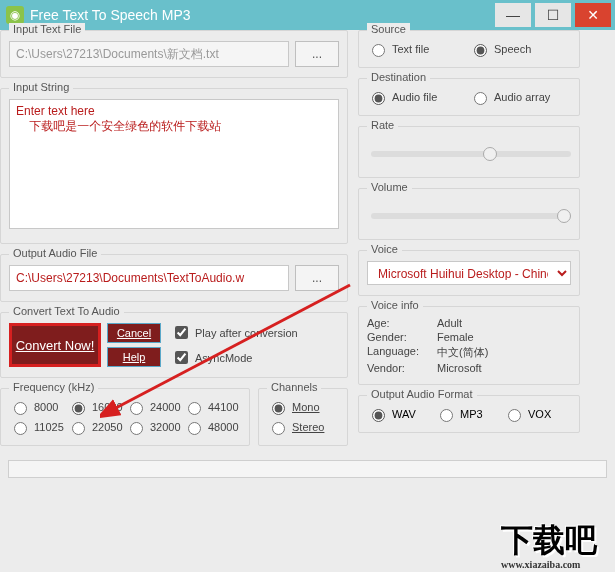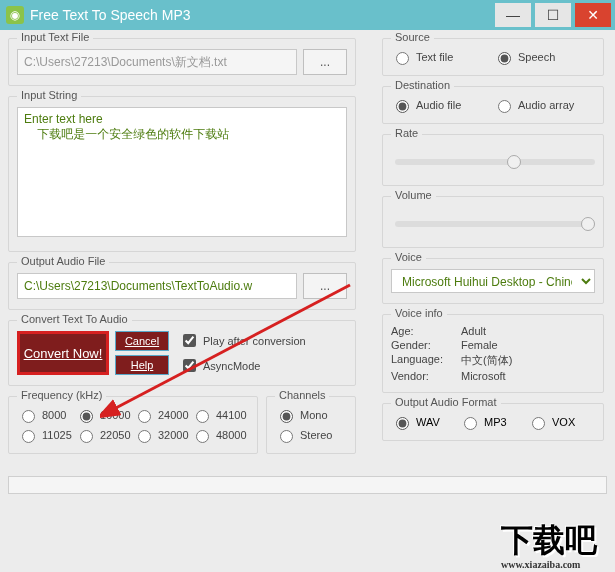--- a/index.html
+++ b/index.html
@@ -4,41 +4,41 @@
 <style>
 * { box-sizing: border-box; font-family: "Segoe UI", Arial, sans-serif; }
 body { margin: 0; background: #ececec; width: 615px; height: 572px; overflow: hidden; position: relative; }
 .titlebar { height: 30px; background: #69c0cb; display: flex; align-items: center; padding-left: 6px; color: #fff; font-size: 14px; }
 .titlebar .icon { width: 18px; height: 18px; background: #8bc34a; border-radius: 3px; margin-right: 6px; display: flex; align-items: center; justify-content: center; font-size: 12px; color: #fff; }
 .titlebar .spacer { flex: 1; }
 .titlebar .winbtn { width: 36px; height: 24px; display: flex; align-items: center; justify-content: center; margin-right: 4px; }
 .titlebar .min { background: #e6e6e6; color: #444; }
 .titlebar .max { background: #e6e6e6; color: #444; }
 .titlebar .close { background: #d9432f; color: #fff; font-size: 14px; }
-.content { display: flex; padding: 8px; gap: 26px; }
+.content { display: flex; gap: 10px; }
 .leftcol { width: 348px; }
 .rightcol { width: 222px; }
 .box { border: 1px solid #d6d6d6; border-radius: 2px; padding: 10px 8px 10px 8px; margin-bottom: 10px; position: relative; background: #ececec; }
 .box .legend { position: absolute; top: -8px; left: 8px; background: #ececec; padding: 0 4px; font-size: 11px; color: #555; }
 .row { display: flex; gap: 6px; align-items: center; }
 input[type=text], textarea, select {
-  border: 1px solid #c8c8c8; background: #fff; font-size: 12px; padding: 4px 6px; color: #4d7c0f;
+  border: 1px solid #c8c8c8; background: #fff; font-size: 12px; padding: 4px 6px; color: #b91c1c;
 }
 input[type=text]:disabled { background: #f5f5f5; color: #999; }
 .browse { width: 44px; height: 26px; border: 1px solid #bfbfbf; background: #f4f4f4; color: #555; font-size: 12px; display: flex; align-items: center; justify-content: center; }
 textarea { width: 100%; height: 130px; resize: none; font-size: 12px; }
 .btn { background: #7f1d1d; border: 1px solid #5aa8c9; color: #fff; font-size: 12px; display: flex; align-items: center; justify-content: center; text-decoration: underline; }
 .btn.convert { width: 92px; height: 44px; border: 3px solid #d62020; font-size: 13px; }
 .btn.sm { width: 54px; height: 20px; font-size: 11px; }
 .convert-row { display: flex; gap: 6px; align-items: flex-start; }
 .btncol { display: flex; flex-direction: column; gap: 4px; }
 .chk { display: flex; align-items: center; gap: 4px; font-size: 11px; color: #444; }
 .chk input { width: 13px; height: 13px; accent-color: #555; }
 .radiogrid { display: grid; grid-template-columns: repeat(4, 1fr); row-gap: 4px; font-size: 11px; color: #444; }
-.radiogrid.two { grid-template-columns: 1fr; }
+.radiogrid.two { grid-template-columns: 1fr; text-decoration: underline; }
 .radiogrid.twoh { grid-template-columns: 1fr 1fr; }
 .rad { display: flex; align-items: center; gap: 4px; }
 .rad input { width: 13px; height: 13px; accent-color: #555; }
 .slider-wrap { padding: 6px 2px; }
 .slider { width: 100%; appearance: none; height: 6px; background: #dcdcdc; border-radius: 3px; outline: none; }
 .slider::-webkit-slider-thumb { appearance: none; width: 14px; height: 14px; background: #f0f0f0; border: 1px solid #aaa; border-radius: 50%; }
 .infogrid { display: grid; grid-template-columns: 70px 1fr; font-size: 11px; color: #444; row-gap: 2px; }
 .threeh { display: grid; grid-template-columns: repeat(3, 1fr); font-size: 11px; }
 .progressbar { height: 18px; background: #f5f5f5; border: 1px solid #cfcfcf; margin: 4px 8px 0 8px; }
 .arrow { position: absolute; z-index: 50; pointer-events: none; }

